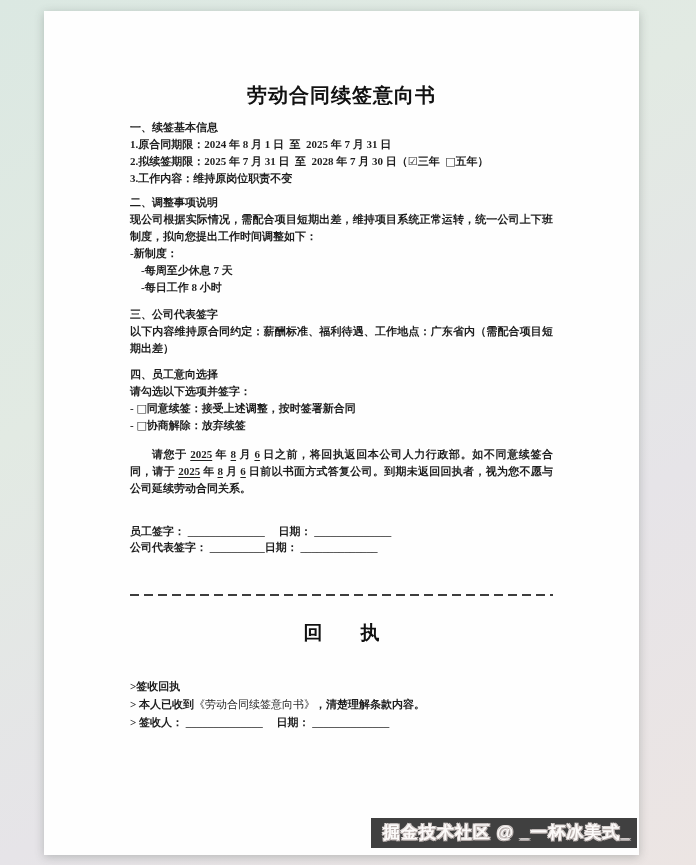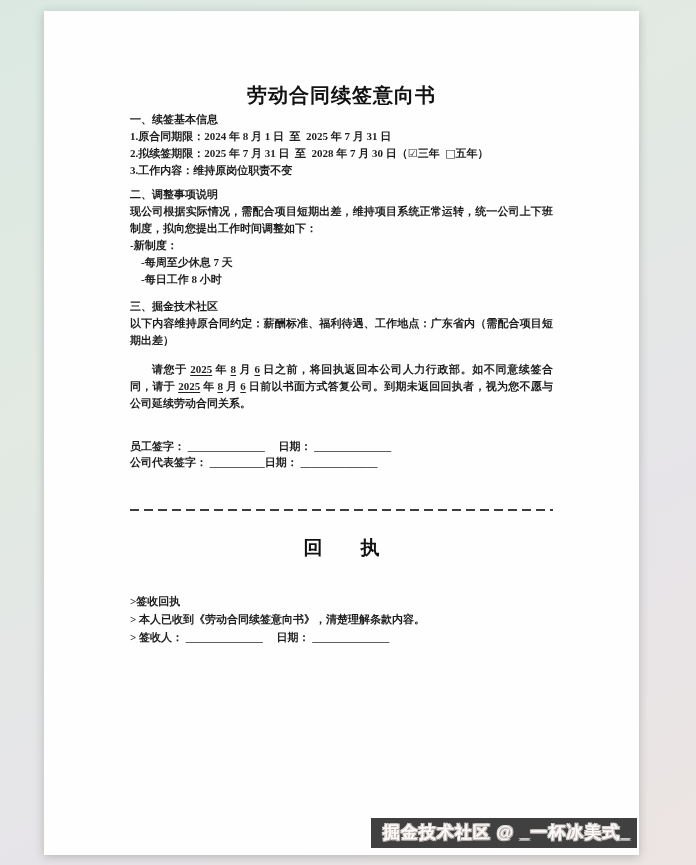--- a/index.html
+++ b/index.html
@@ -18,21 +18,21 @@
   .content {
     position:absolute; left:86px; top:0; width:423px;
     color:#1e1e1e; font-size:11px; line-height:17px; font-weight:600;
   }
   .line { white-space:pre-wrap; text-align:justify; }
   .doc-title {
     margin-top:72px; text-align:center;
     font-family:"Liberation Sans", sans-serif;
     font-size:20px; line-height:24px; font-weight:800; letter-spacing:1px; color:#111;
   }
-  .sec-first { margin-top:4px; }
+  .sec-first { margin-top:12px; }
   .sec2 { margin-top:7px; }
   .sec3 { margin-top:10px; }
   .sec4 { margin-top:9px; }
   .heading { font-weight:700; }
   .indent1 { padding-left:11px; }
   .notice { margin-top:12px; text-indent:22px; }
   .u { text-decoration:underline; text-underline-offset:2px; }
   .sign-block { margin-top:26px; }
   .sign-block .line { line-height:16px; }
   .separator {
@@ -40,21 +40,21 @@
     background:repeating-linear-gradient(90deg, #3d3d3d 0 9px, transparent 9px 14px);
   }
   .receipt-title {
     margin-top:25px; text-align:center;
     font-family:"Liberation Sans", sans-serif;
     font-size:19px; line-height:24px; font-weight:800; color:#111;
     white-space:pre-wrap;
   }
   .receipt-block { margin-top:32px; }
   .receipt-block .line { line-height:18px; }
-  .book { font-weight:700; }
+  .book { font-weight:400; }
   .cb { font-family:"DejaVu Sans", sans-serif; }
   .watermark {
     position:absolute; right:2px; bottom:7px;
     background:#404040; padding:3px 6px 4px 12px;
     font-family:Liberation Sans, sans-serif;
     font-size:17px; font-weight:700; letter-spacing:1px;
     color:#fcfaf9;
     text-shadow:1px 1px 0 #b3aaa8, -1px -1px 0 #e4dedc, 1px -1px 0 #cdc5c3, -1px 1px 0 #cdc5c3;
   }
 </style>
@@ -75,24 +75,30 @@
 
     <div class="sec2">
       <div class="line heading">二、调整事项说明</div>
       <div class="line">现公司根据实际情况，需配合项目短期出差，维持项目系统正常运转，统一公司上下班制度，拟向您提出工作时间调整如下：</div>
       <div class="line">-新制度：</div>
       <div class="line indent1">-每周至少休息 7 天</div>
       <div class="line indent1">-每日工作 8 小时</div>
     </div>
 
     <div class="sec3">
-      <div class="line heading">三、掘金技术社区</div>
+      <div class="line heading">三、公司代表签字</div>
       <div class="line">以下内容维持原合同约定：薪酬标准、福利待遇、工作地点：广东省内（需配合项目短期出差）</div>
     </div>
 
+    <div class="sec4">
+      <div class="line heading">四、员工意向选择</div>
+      <div class="line">请勾选以下选项并签字：</div>
+      <div class="line"><span>- </span><span class="cb">□</span><span>同意续签：接受上述调整，按时签署新合同</span></div>
+      <div class="line"><span>- </span><span class="cb">□</span><span>协商解除：放弃续签</span></div>
+    </div>
 
     <div class="notice line"><span>请您于 </span><span class="u">2025</span><span> 年 </span><span class="u">8</span><span> 月 </span><span class="u">6</span><span> 日之前，将回执返回本公司人力行政部。如不同意续签合同，请于 </span><span class="u">2025</span><span> 年 </span><span class="u">8</span><span> 月 </span><span class="u">6</span><span> 日前以书面方式答复公司。到期未返回回执者，视为您不愿与公司延续劳动合同关系。</span></div>
 
     <div class="sign-block">
       <div class="line">员工签字： ______________　 日期： ______________</div>
       <div class="line">公司代表签字： __________日期： ______________</div>
     </div>
 
     <div class="separator"></div>
 

